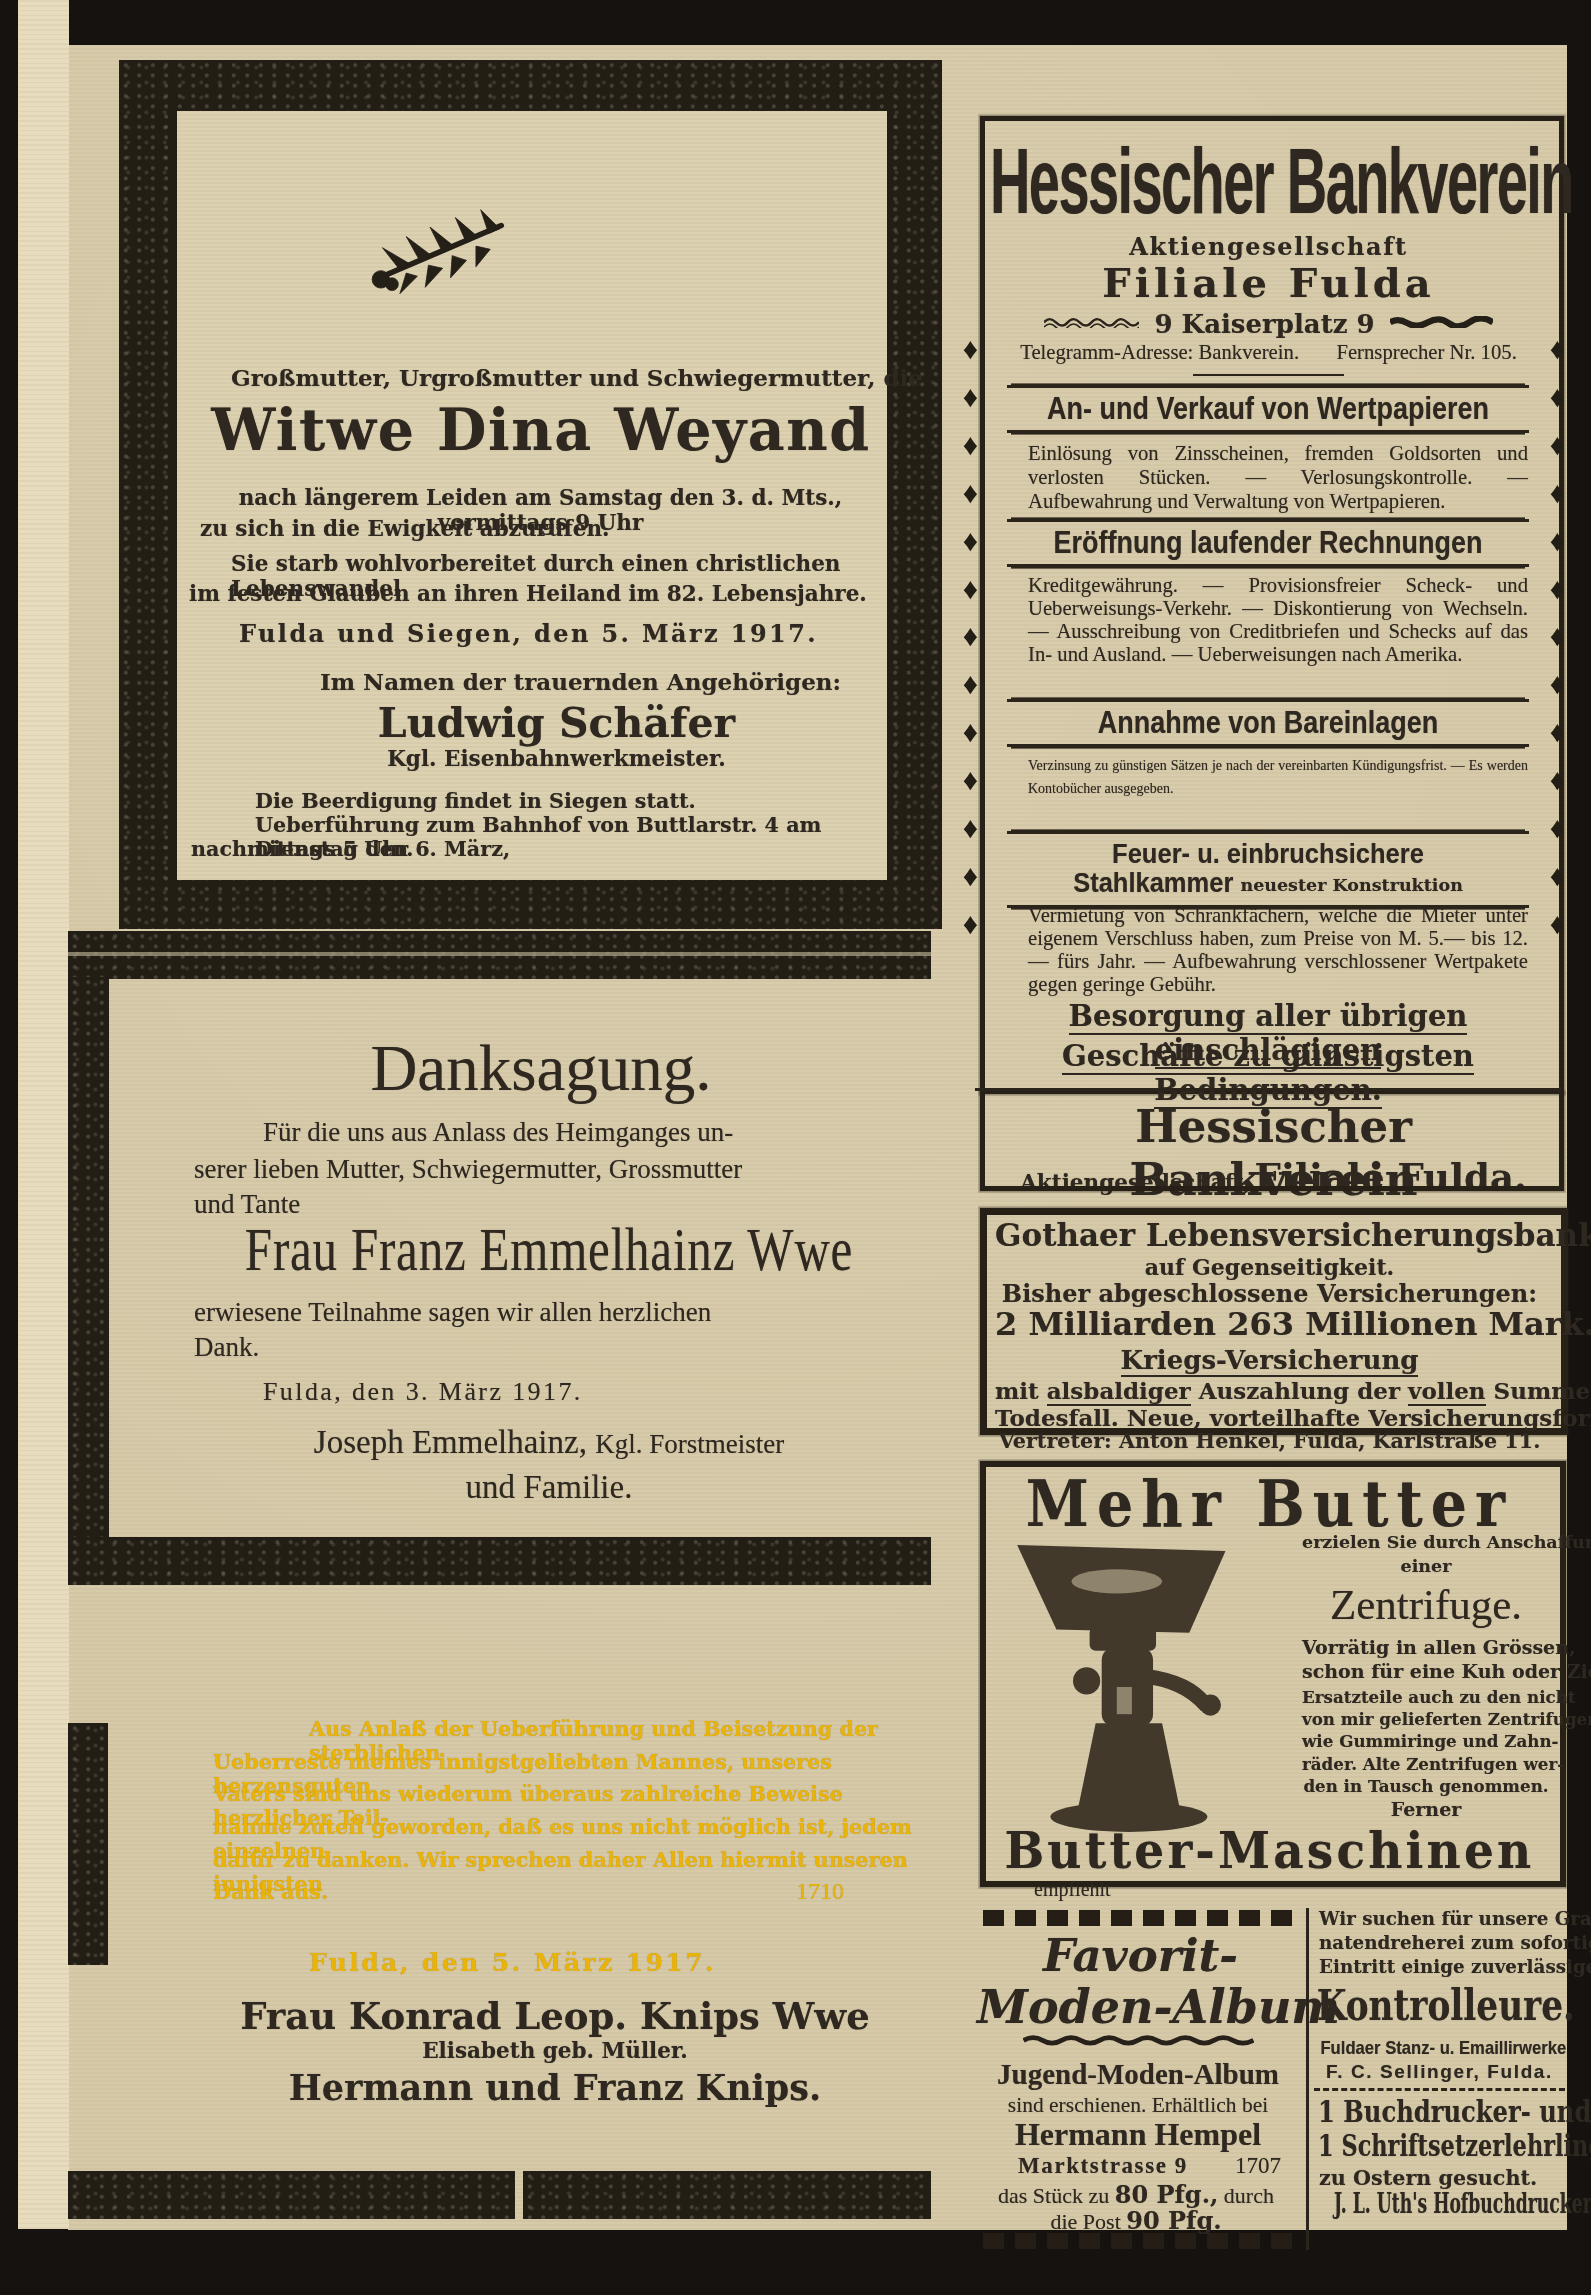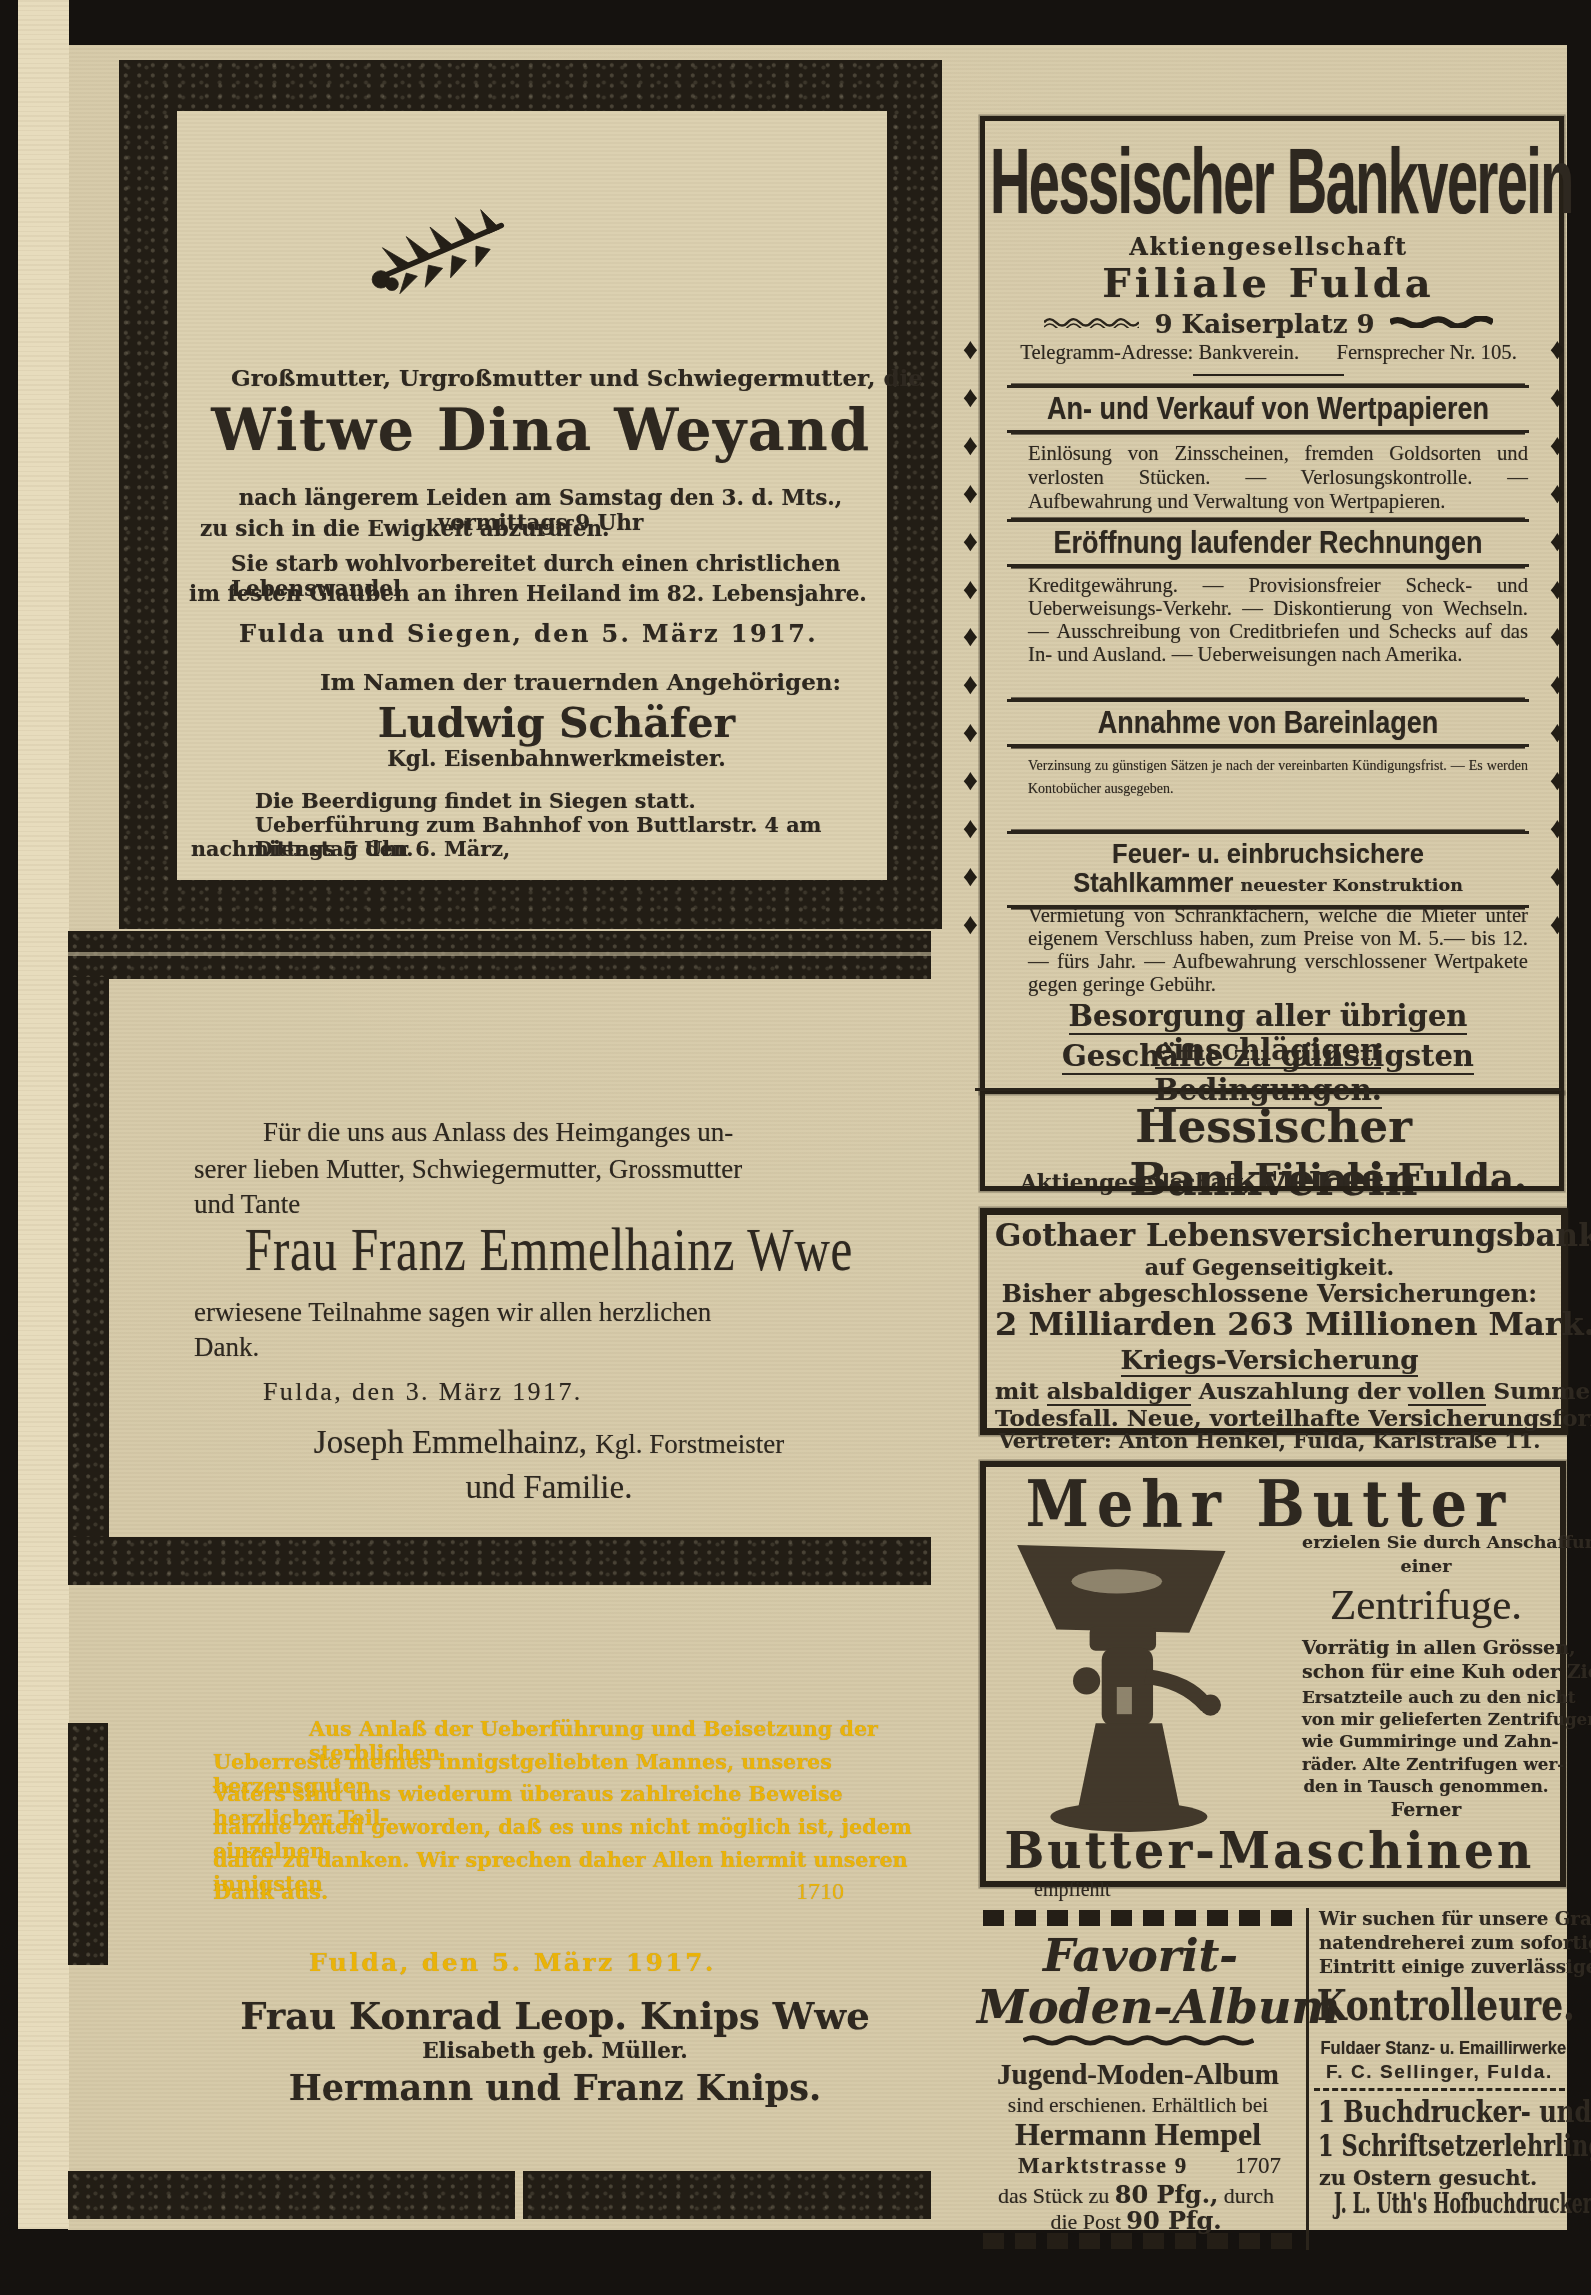--- a/index.html
+++ b/index.html
@@ -74,20 +74,21 @@
   <div class="abs frak ink ctr" style="left:302px;top:699px;width:509px;font-size:41px;">Ludwig Schäfer</div>
   <div class="abs frak ink ctr" style="left:302px;top:746px;width:509px;font-size:21.5px;text-align:center;">Kgl. Eisenbahnwerkmeister.</div>
   <div class="abs frak ink" style="left:255px;top:789px;width:637px;font-size:20.7px;">Die Beerdigung findet in Siegen statt.</div>
   <div class="abs frak ink" style="left:255px;top:813px;width:637px;font-size:20.7px;">Ueberführung zum Bahnhof von Buttlarstr. 4 am Dienstag den 6. März,</div>
   <div class="abs frak ink" style="left:191px;top:837px;width:318px;font-size:20.7px;">nachmittags 5 Uhr.</div>
 
   <div class="abs ink-bar" style="left:68px;top:931px;width:863px;height:48px;"></div>
   <div class="abs" style="left:68px;top:952px;width:863px;height:4px;background:rgba(214,202,169,.55);"></div>
   <div class="abs ink-bar" style="left:68px;top:977px;width:41px;height:608px;"></div>
 
+  <div class="abs rom ink ctr" style="left:191px;top:1031px;width:700px;font-size:65px;">Danksagung.</div>
   <div class="abs rom ink" style="left:263px;top:1117px;width:660px;font-size:27px;">Für die uns aus Anlass des Heimganges un-</div>
   <div class="abs rom ink" style="left:194px;top:1154px;width:716px;font-size:27px;">serer lieben Mutter, Schwiegermutter, Grossmutter</div>
   <div class="abs rom ink" style="left:194px;top:1189px;width:318px;font-size:27px;">und Tante</div>
   <div class="abs rom ink ctr" style="left:183px;top:1221px;width:732px;font-size:49px;">
     <span class="stretch" style="transform:scale(1,1.25);letter-spacing:0.8px;">Frau Franz Emmelhainz Wwe</span>
   </div>
   <div class="abs rom ink" style="left:194px;top:1297px;width:716px;font-size:27px;">erwiesene Teilnahme sagen wir allen herzlichen</div>
   <div class="abs rom ink" style="left:194px;top:1332px;width:239px;font-size:27px;">Dank.</div>
   <div class="abs rom ink" style="left:263px;top:1377px;width:557px;font-size:26px;letter-spacing:2.4px;">Fulda, den 3. März 1917.</div>
   <div class="abs rom ink ctr" style="left:191px;top:1424px;width:716px;font-size:33px;">

